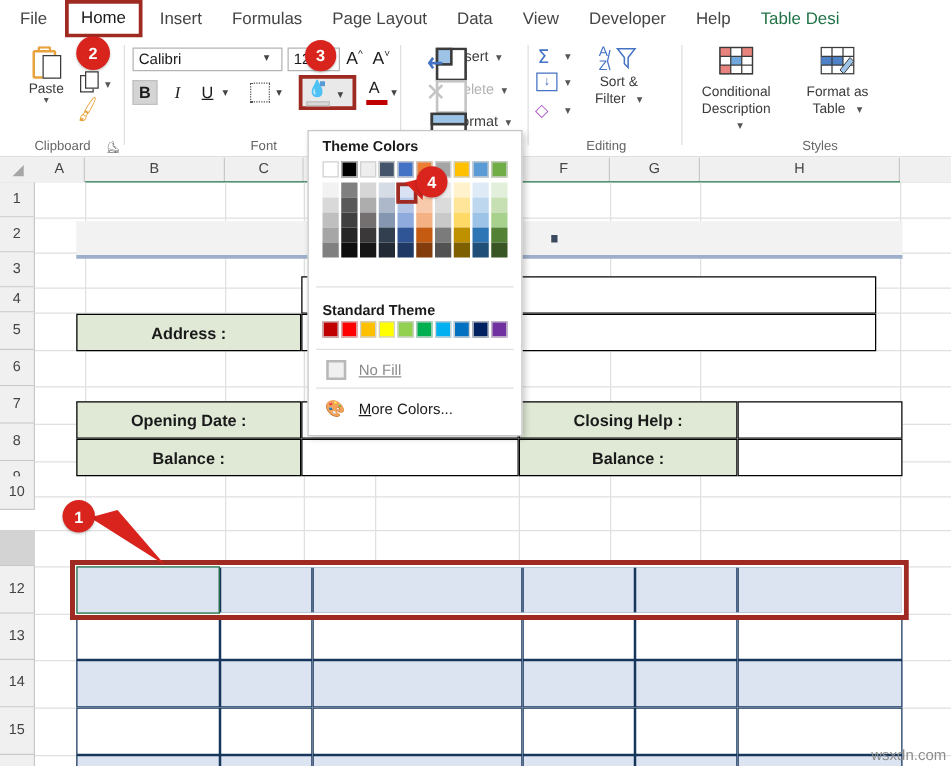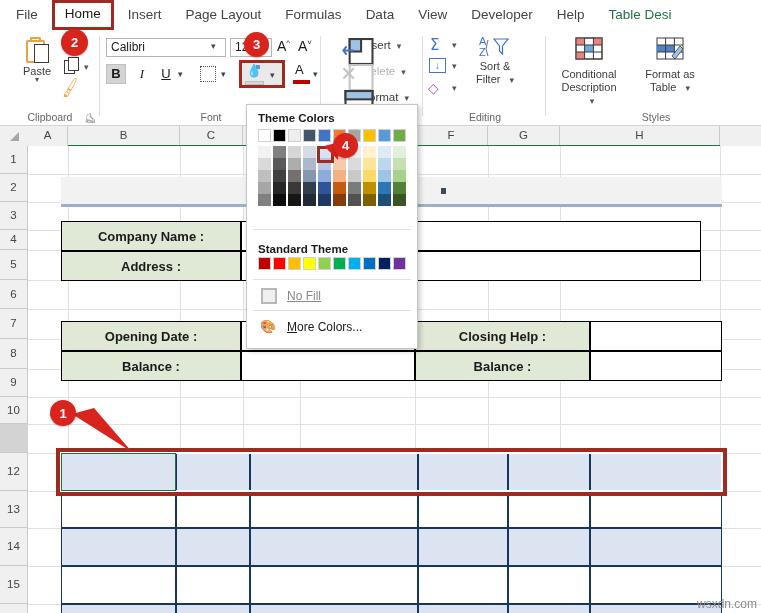--- a/index.html
+++ b/index.html
@@ -212,22 +212,22 @@
   #badge1-tail{position:absolute;z-index:59;}
   #watermark{position:absolute;right:4px;bottom:2px;font-size:12px;color:#8d8d8d;z-index:30;}
 </style>
 </head>
 <body>
 
 <div id="ribbon-tabs">
   <div class="tab first">File</div>
   <div class="tab active">Home</div>
   <div class="tab">Insert</div>
+  <div class="tab">Formulas</div>
   <div class="tab">Page Layout</div>
-  <div class="tab">Formulas</div>
   <div class="tab">Data</div>
   <div class="tab">View</div>
   <div class="tab">Developer</div>
   <div class="tab">Help</div>
   <div class="tab contextual">Table Desi</div>
 </div>
 
 <div id="ribbon">
 
   <div class="group" id="grp-clipboard">
@@ -395,21 +395,21 @@
   <div id="rowhdr">
       <div class="rowcell" style="top: 0px; height: 28px; line-height: 27px; position: absolute;">1</div>
       <div class="rowcell" style="top: 28px; height: 28px; line-height: 27px; position: absolute;">2</div>
       <div class="rowcell" style="top: 56px; height: 28px; line-height: 27px; position: absolute;">3</div>
       <div class="rowcell" style="top: 84px; height: 20px; line-height: 19px; position: absolute;">4</div>
       <div class="rowcell" style="top: 104px; height: 30px; line-height: 29px; position: absolute;">5</div>
       <div class="rowcell" style="top: 134px; height: 29px; line-height: 28px; position: absolute;">6</div>
       <div class="rowcell" style="top: 163px; height: 30px; line-height: 29px; position: absolute;">7</div>
       <div class="rowcell" style="top: 193px; height: 30px; line-height: 29px; position: absolute;">8</div>
       <div class="rowcell" style="top: 223px; height: 28px; line-height: 27px; position: absolute;">9</div>
-      <div class="rowcell" style="top: 251px; height: 27px; line-height: 26px; position: absolute;">10</div>
+      <div class="rowcell" style="top: 235px; height: 27px; line-height: 26px; position: absolute;">10</div>
       <div class="rowcell selrow" style="top: 278px; height: 29px; line-height: 28px; position: absolute;">11</div>
       <div class="rowcell" style="top: 307px; height: 38px; line-height: 37px; position: absolute;">12</div>
       <div class="rowcell" style="top: 345px; height: 37px; line-height: 36px; position: absolute;">13</div>
       <div class="rowcell" style="top: 382px; height: 38px; line-height: 37px; position: absolute;">14</div>
       <div class="rowcell" style="top: 420px; height: 38px; line-height: 37px; position: absolute;">15</div>
       <div class="rowcell" style="top: 458px; height: 29px; line-height: 28px; position: absolute;">16</div>
     </div>
   <div id="gridarea">
       <div class="gridline-h" style="top: 458px;"></div>
       <div class="gridline-h" style="top: 420px;"></div>
@@ -432,21 +432,20 @@
       <div class="gridline-v" style="left: 387px; height: 467px;"></div>
       <div class="gridline-v" style="left: 272px; height: 467px;"></div>
       <div class="gridline-v" style="left: 215px; height: 467px;"></div>
       <div class="gridline-v" style="left: 152px; height: 467px;"></div>
       <div class="gridline-v" style="left: 40px; height: 467px;"></div>
 
     <div id="title-band" style="left: 33px; top: 31px; width: 661px; height: 27px;"></div>
     <div id="title-band-border" style="left: 33px; top: 58px; width: 661px;"></div>
     <div id="title-mark" style="left: 413px; top: 42px;"></div>
 
-    <div class="fcell green" style="left:33px;top:75px;width:180px;height:30px;">Company Name :</div>
     <div class="fcell white" style="left:213px;top:75px;width:460px;height:30px;"></div>
     <div class="fcell green" style="left:33px;top:105px;width:180px;height:30px;">Address :</div>
     <div class="fcell white" style="left:213px;top:105px;width:460px;height:30px;"></div>
 
     <div class="fcell green" style="left:33px;top:175px;width:180px;height:30px;">Opening Date :</div>
     <div class="fcell white" style="left:213px;top:175px;width:174px;height:30px;"></div>
     <div class="fcell green" style="left:387px;top:175px;width:175px;height:30px;">Closing Help :</div>
     <div class="fcell white" style="left:562px;top:175px;width:132px;height:30px;"></div>
 
     <div class="fcell green" style="left:33px;top:205px;width:180px;height:30px;">Balance :</div>

